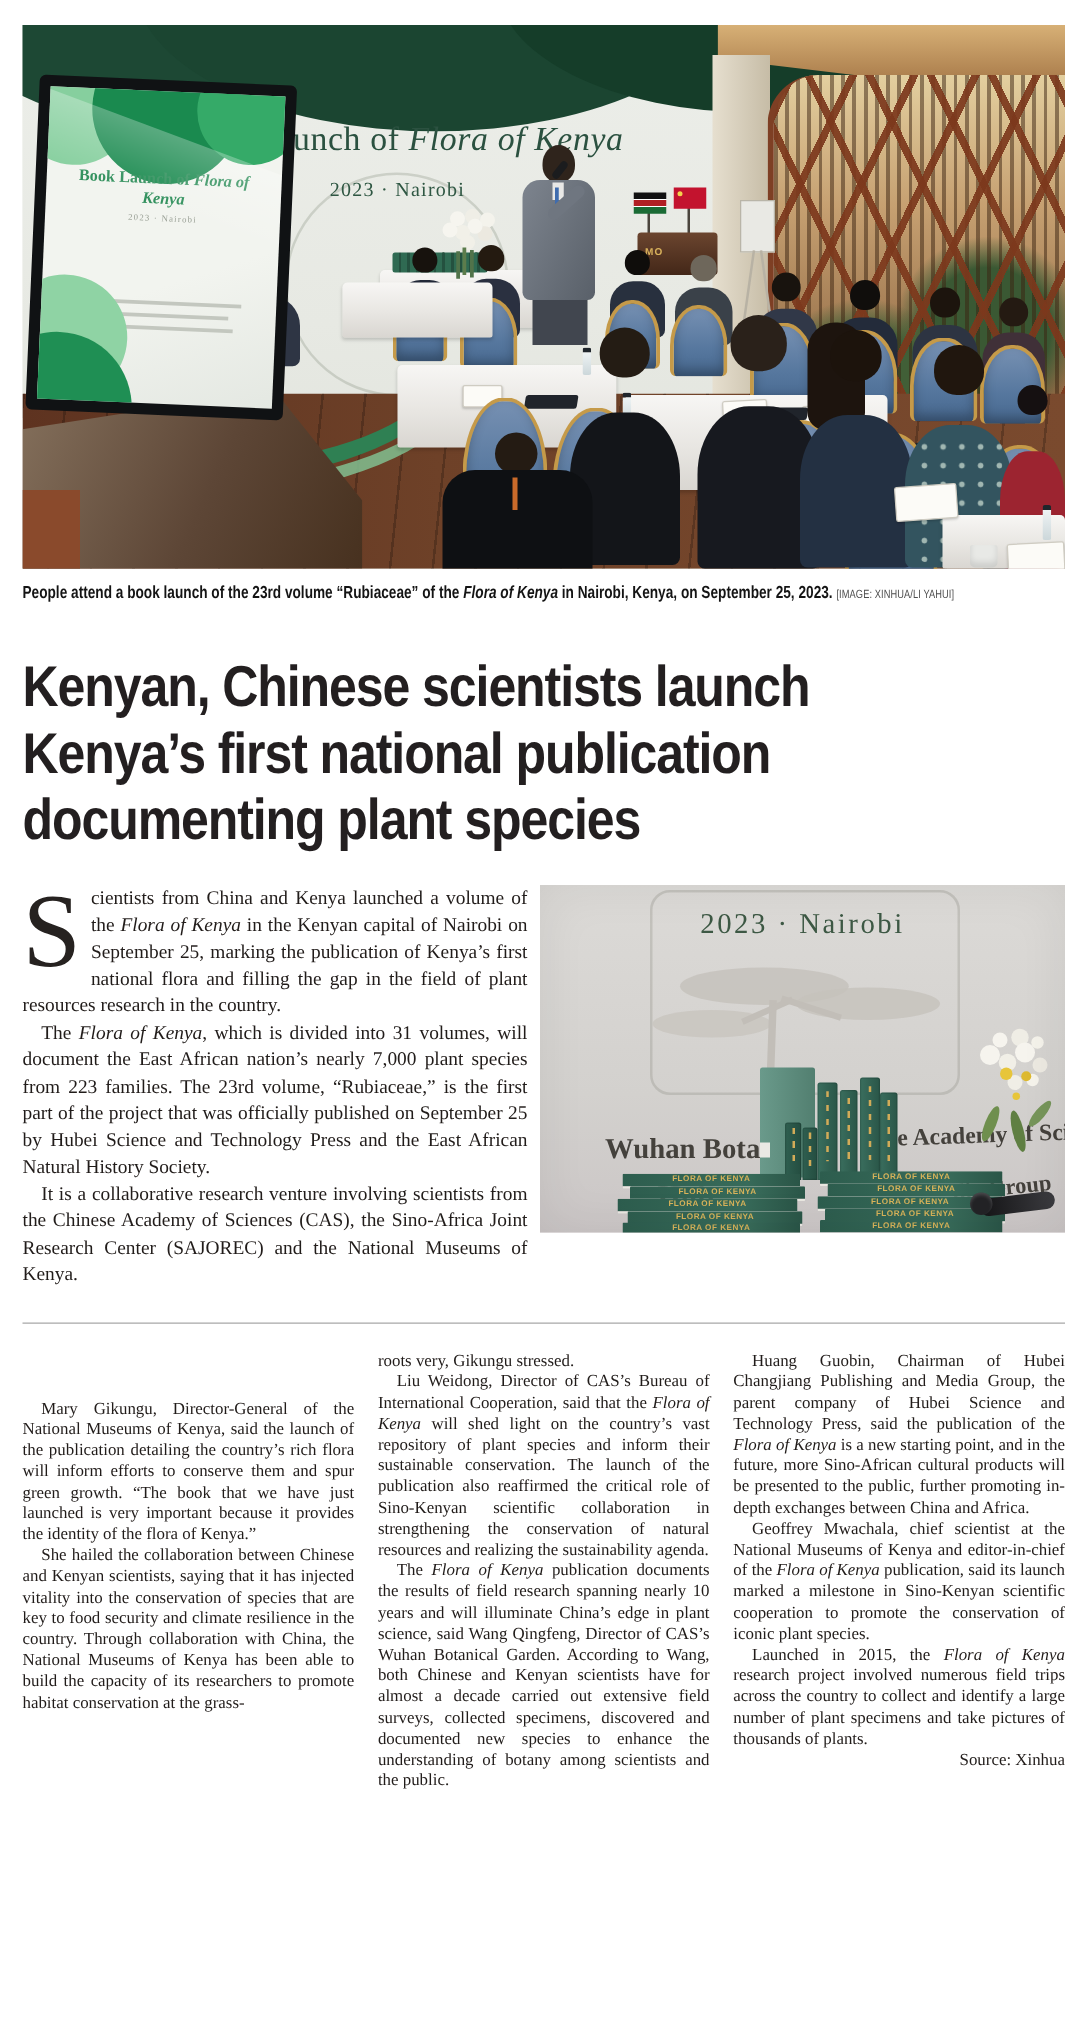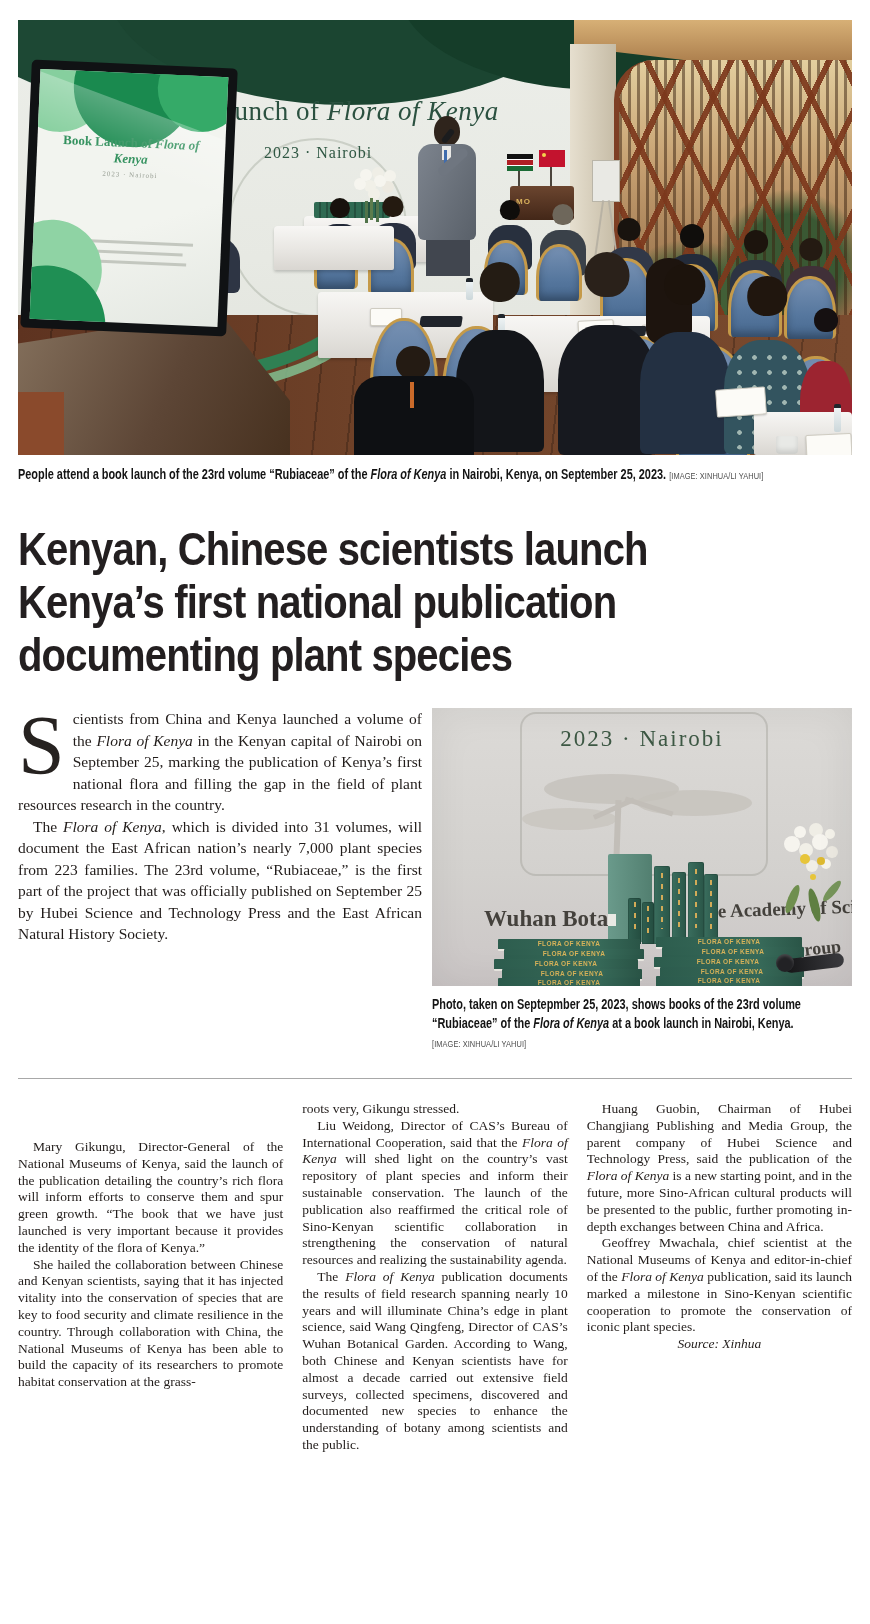--- a/index.html
+++ b/index.html
@@ -36,21 +36,21 @@
   .ind{text-indent:15px}
   .dropcap{float:left;font-size:84px;line-height:66px;padding:5px 8px 0 0;color:#262220}
   .photo2col{margin:0;width:420px}
   .p2caps{margin-top:9px}
   .divider{border:0;border-top:1px solid #a8a8a8;margin:27px 18px 0}
   .cols{display:flex;gap:19px;margin:22px 18px 0;font-size:13.5px;line-height:16.8px;text-align:justify}
   .col{flex:1;min-width:0}
   .col p{margin:0;text-indent:15px}
   .col p.noind{text-indent:0}
   .col1{padding-top:38px}
-  .source{text-align:center;font-style:italic;text-indent:0 !important;margin-top:1px}
+  .source{text-align:right;text-indent:0 !important;margin-top:1px}
   i{font-style:italic}
 </style>
 </head>
 <body>
 
 <figure class="photo1">
 
   <div class="abs" style="inset:0;background:linear-gradient(180deg,#eceee9 0%,#e7e9e3 55%,#dfe2db 100%)"></div>
   <div class="abs" style="left:70px;top:0;width:560px;height:22px;background:#2a3a2d"></div>
   <div class="abs" style="left:-70px;top:-160px;width:300px;height:235px;border-radius:50%;background:#1d4834"></div>
@@ -190,20 +190,21 @@
 <h1 class="headline">
   <span>Kenyan, Chinese scientists launch</span>
   <span>Kenya’s first national publication</span>
   <span>documenting plant species</span>
 </h1>
 
 <div class="leadrow">
   <div class="leadcol">
     <p><span class="dropcap">S</span><span>cientists from China and Kenya launched a volume of the <i>Flora of Kenya</i> in the Kenyan capital of Nairobi on September 25, marking the publication of Kenya’s first national flora and filling the gap in the field of plant resources research in the country.</span></p>
     <p class="ind">The <i>Flora of Kenya</i>, which is divided into 31 volumes, will document the East African nation’s nearly 7,000 plant species from 223 families. The 23rd volume, “Rubiaceae,” is the first part of the project that was officially published on September 25 by Hubei Science and Technology Press and the East African Natural History Society.</p>
+    <p class="ind">It is a collaborative research venture involving scientists from the Chinese Academy of Sciences (CAS), the Sino-Africa Joint Research Center (SAJOREC) and the National Museums of Kenya.</p>
   </div>
   <figure class="photo2col">
     <div class="photo2">
       <div class="abs" style="inset:0;background:linear-gradient(180deg,#dcdad7,#d3d1ce 60%,#cbc6c6)"></div>
       <div class="abs" style="left:88px;top:4px;width:244px;height:160px;border:2px solid rgba(140,140,128,.30);border-radius:16px"></div>
       <div class="abs" style="left:60px;top:18px;width:300px;text-align:center;font-size:23px;letter-spacing:2px;color:#3d5844">2023 · Nairobi</div>
 
       <div class="abs" style="left:112px;top:66px;width:135px;height:30px;border-radius:50%;background:#c6c2bc;opacity:.85"></div>
       <div class="abs" style="left:205px;top:82px;width:115px;height:26px;border-radius:50%;background:#c6c2bc;opacity:.8"></div>
       <div class="abs" style="left:90px;top:100px;width:95px;height:22px;border-radius:50%;background:#c8c4be;opacity:.8"></div>
@@ -253,37 +254,34 @@
 
       <div class="abs" style="left:352px;top:128px;width:16px;height:16px;border-radius:50%;background:#f6f4ee;box-shadow:14px 6px 0 -1px #f1efe7,28px -2px 0 0 #f6f4ee,40px 8px 0 -2px #ece9e1,8px -12px 0 -2px #f6f4ee,24px -14px 0 -1px #efede5,38px -10px 0 -3px #f4f2ea,20px 22px 0 -2px #f0eee6,34px 20px 0 -3px #f5f3eb"></div>
       <div class="abs" style="left:368px;top:146px;width:10px;height:10px;border-radius:50%;background:#e7c53a;box-shadow:16px 2px 0 -1px #ddb92f,8px 18px 0 -2px #e7c53a"></div>
       <div class="abs" style="left:356px;top:176px;width:9px;height:30px;border-radius:50%;background:#6f8f4e;transform:rotate(22deg)"></div>
       <div class="abs" style="left:378px;top:180px;width:9px;height:34px;border-radius:50%;background:#5f7f42;transform:rotate(-14deg)"></div>
       <div class="abs" style="left:396px;top:170px;width:8px;height:26px;border-radius:50%;background:#76955a;transform:rotate(40deg)"></div>
 
       <div class="abs" style="left:352px;top:248px;width:60px;height:14px;border-radius:7px;background:linear-gradient(90deg,#151517,#3c3c40);transform:rotate(-7deg)"></div>
       <div class="abs" style="left:344px;top:246px;width:18px;height:18px;border-radius:50%;background:#232326;box-shadow:inset 0 2px 3px rgba(255,255,255,.18)"></div>
     </div>
-    <div class="p2caps">
-      <div class="condblock">Photo, taken on Septepmber 25, 2023, shows books of the 23rd volume “Rubiaceae” of the <i>Flora of Kenya</i> at a book launch in Nairobi, Kenya.</div>
-      <div class="cond credit" style="font-weight:400">[IMAGE: XINHUA/LI YAHUI]</div>
-    </div>
   </figure>
 </div>
 
 <hr class="divider">
 
 <div class="cols">
   <div class="col col1">
     <p>Mary Gikungu, Director-General of the National Museums of Kenya, said the launch of the publication detailing the country’s rich flora will inform efforts to conserve them and spur green growth. “The book that we have just launched is very important because it provides the identity of the flora of Kenya.”</p>
     <p>She hailed the collaboration between Chinese and Kenyan scientists, saying that it has injected vitality into the conservation of species that are key to food security and climate resilience in the country. Through collaboration with China, the National Museums of Kenya has been able to build the capacity of its researchers to promote habitat conservation at the grass-</p>
   </div>
   <div class="col">
     <p class="noind">roots very, Gikungu stressed.</p>
     <p>Liu Weidong, Director of CAS’s Bureau of International Cooperation, said that the <i>Flora of Kenya</i> will shed light on the country’s vast repository of plant species and inform their sustainable conservation. The launch of the publication also reaffirmed the critical role of Sino-Kenyan scientific collaboration in strengthening the conservation of natural resources and realizing the sustainability agenda.</p>
     <p>The <i>Flora of Kenya</i> publication documents the results of field research spanning nearly 10 years and will illuminate China’s edge in plant science, said Wang Qingfeng, Director of CAS’s Wuhan Botanical Garden. According to Wang, both Chinese and Kenyan scientists have for almost a decade carried out extensive field surveys, collected specimens, discovered and documented new species to enhance the understanding of botany among scientists and the public.</p>
   </div>
   <div class="col">
     <p>Huang Guobin, Chairman of Hubei Changjiang Publishing and Media Group, the parent company of Hubei Science and Technology Press, said the publication of the <i>Flora of Kenya</i> is a new starting point, and in the future, more Sino-African cultural products will be presented to the public, further promoting in-depth exchanges between China and Africa.</p>
     <p>Geoffrey Mwachala, chief scientist at the National Museums of Kenya and editor-in-chief of the <i>Flora of Kenya</i> publication, said its launch marked a milestone in Sino-Kenyan scientific cooperation to promote the conservation of iconic plant species.</p>
+    <p>Launched in 2015, the <i>Flora of Kenya</i> research project involved numerous field trips across the country to collect and identify a large number of plant specimens and take pictures of thousands of plants.</p>
     <p class="source">Source: Xinhua</p>
   </div>
 </div>
 
 </body></html>

